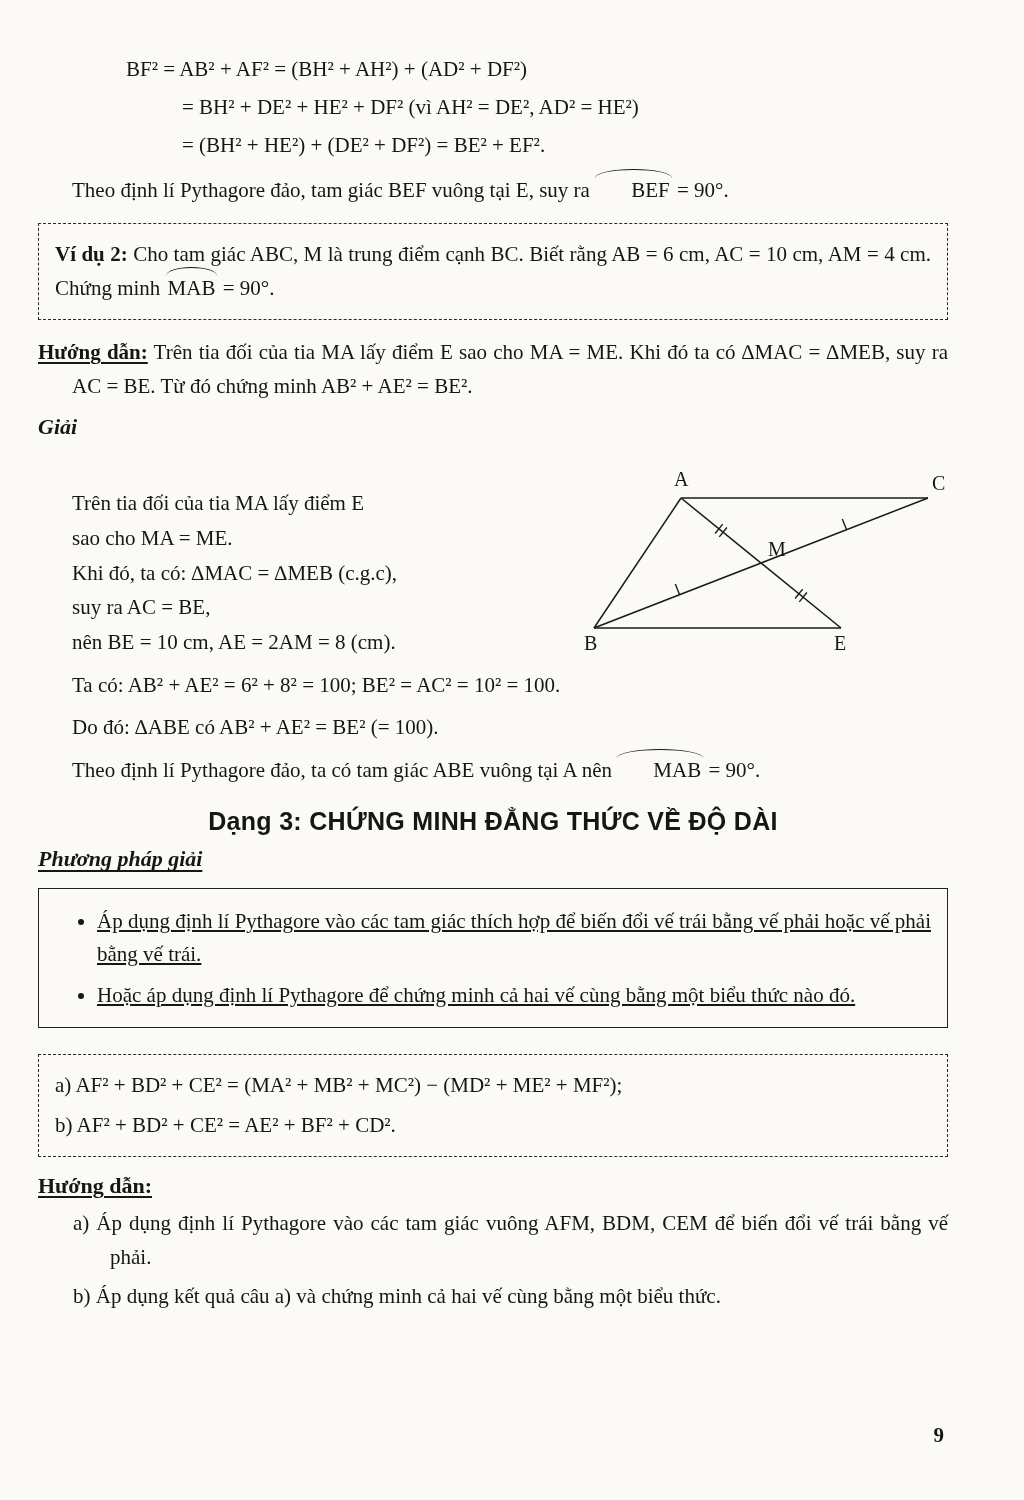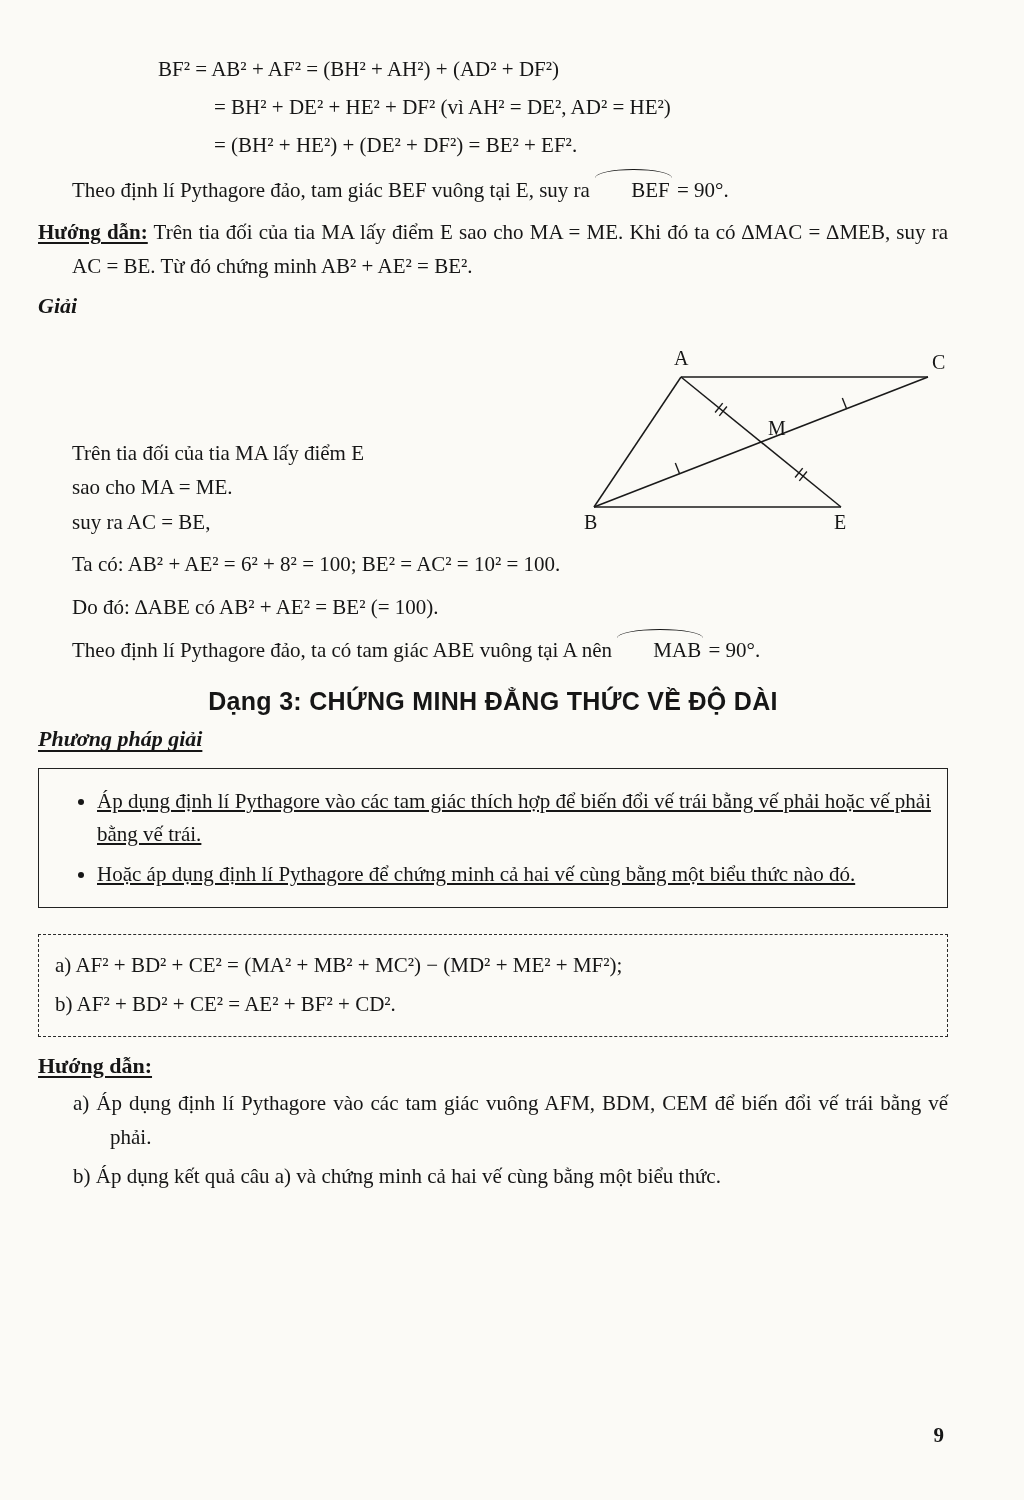--- a/index.html
+++ b/index.html
@@ -10,21 +10,21 @@
     font-family: "Liberation Serif", serif;
     font-size: 21px;
     overflow: hidden;
   }
   .page {
     position: relative;
     box-sizing: border-box;
     width: 1024px; height: 1500px;
     padding: 50px 76px 0 38px;
   }
-  .eq-block { margin-left: 120px; line-height: 1.82; }
+  .eq-block { margin-left: 88px; line-height: 1.82; }
   .eq-cont { margin-left: 56px; }
   .para { margin: 9px 0; line-height: 1.6; text-align: justify; }
   .indent1 { text-indent: 34px; }
   .hang {
     padding-left: 34px; text-indent: -34px;
   }
   .hang2 {
     padding-left: 72px; text-indent: -37px;
     margin: 6px 0;
   }
@@ -83,30 +83,35 @@
 <div class="page">
 
   <div class="eq-block">
     <div>BF² = AB² + AF² = (BH² + AH²) + (AD² + DF²)</div>
     <div class="eq-cont">= BH² + DE² + HE² + DF² (vì AH² = DE², AD² = HE²)</div>
     <div class="eq-cont">= (BH² + HE²) + (DE² + DF²) = BE² + EF².</div>
   </div>
 
   <p class="para indent1"><span>Theo định lí Pythagore đảo, tam giác BEF vuông tại E, suy ra </span><span class="angle">BEF</span><span> = 90°.</span></p>
 
+  <div class="box dashed">
+    <p class="para"><b class="lbl">Ví dụ 2:</b><span> Cho tam giác ABC, M là trung điểm cạnh BC. Biết rằng AB = 6 cm, AC = 10 cm, AM = 4 cm. Chứng minh </span><span class="angle">MAB</span><span> = 90°.</span></p>
+  </div>
 
   <p class="para hang"><b class="lbl u">Hướng dẫn:</b><span> Trên tia đối của tia MA lấy điểm E sao cho MA = ME. Khi đó ta có ∆MAC = ∆MEB, suy ra AC = BE. Từ đó chứng minh AB² + AE² = BE².</span></p>
 
   <p class="sol-title"><span class="t">Giải</span></p>
 
   <div class="sol-flex">
     <div class="sol-text">
       <div class="sol-line">Trên tia đối của tia MA lấy điểm E</div>
       <div class="sol-line">sao cho MA = ME.</div>
+      <div class="sol-line">Khi đó, ta có: ∆MAC = ∆MEB (c.g.c),</div>
       <div class="sol-line">suy ra AC = BE,</div>
+      <div class="sol-line">nên BE = 10 cm, AE = 2AM = 8 (cm).</div>
     </div>
     <div class="figure">
       <svg viewBox="0 0 372 196">
 
         <line class="fig-stroke" x1="105" y1="34" x2="352" y2="34"></line>
         <line class="fig-stroke" x1="105" y1="34" x2="18" y2="164"></line>
         <line class="fig-stroke" x1="18" y1="164" x2="265" y2="164"></line>
         <line class="fig-stroke" x1="18" y1="164" x2="352" y2="34"></line>
         <line class="fig-stroke" x1="105" y1="34" x2="265" y2="164"></line>
 

